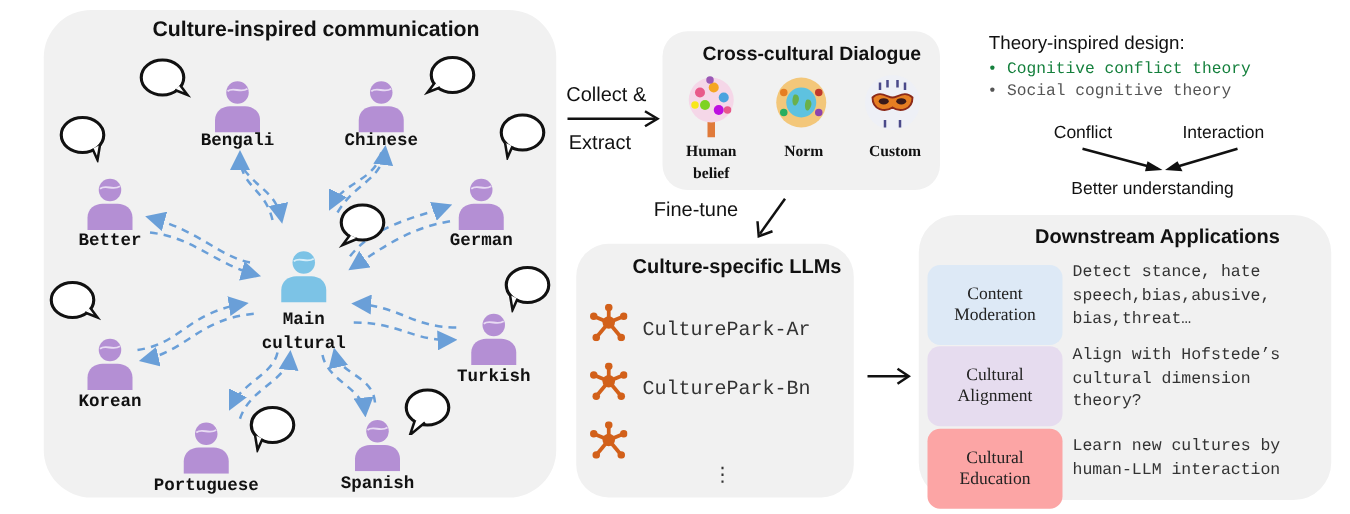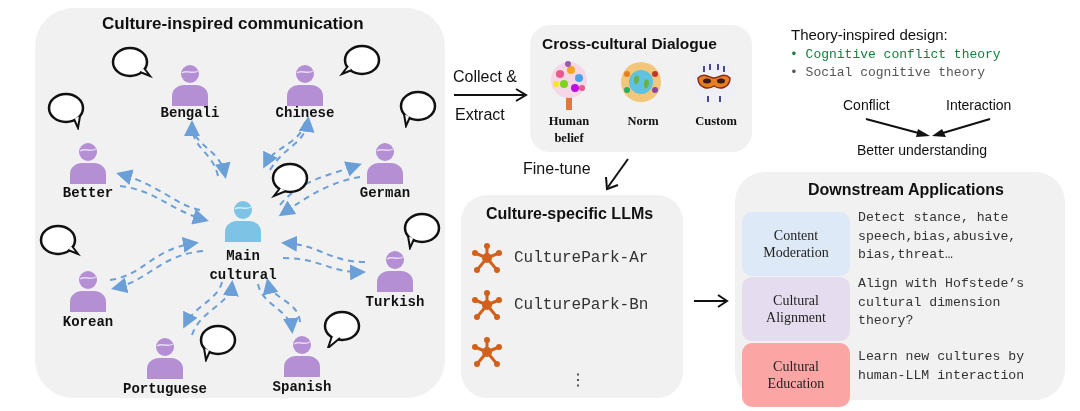--- a/index.html
+++ b/index.html
@@ -1,25 +1,25 @@
 <!DOCTYPE html>
 <html><head>
 <meta charset="utf-8">
 <style>
   html, body { margin:0; padding:0; background:#ffffff; }
   body { width:1080px; height:411px; position:relative; overflow:hidden; font-family:"Liberation Sans", sans-serif; color:#111; }
   .abs { position:absolute; }
   .panel { position:absolute; background:#f1f1f1; border-radius:38px; }
-  .title { position:absolute; font-weight:bold; font-size:17px; white-space:nowrap; }
+  .title { position:absolute; font-weight:bold; font-size:17px; white-space:nowrap;margin-left:20px; }
   .mono { font-family:"Liberation Mono", monospace; }
   .lang { position:absolute; font-family:"Liberation Mono", monospace; font-weight:bold; font-size:14px; white-space:nowrap; transform:translateX(-50%); }
   .person { position:absolute; width:40px; height:44px; transform:translateX(-50%); }
   .bubble { position:absolute; width:44px; height:40px; }
   .sans16 { font-size:16px; }
-  .llm-row { position:absolute; left:472px; display:flex; align-items:center; }
+  .llm-row { position:absolute; left:472px; display:flex; align-items:flex-end; }
   .llm-name { font-family:"Liberation Mono", monospace; font-size:16px; color:#333; margin-left:12px; }
   .app-label { position:absolute; left:742px; width:108px; height:64px; border-radius:10px; display:flex; align-items:center; justify-content:center; text-align:center; font-family:"Liberation Serif", serif; font-size:14px; line-height:17px; color:#222; }
   .app-desc { position:absolute; left:858px; font-family:"Liberation Mono", monospace; font-size:13.2px; line-height:18.5px; color:#333; white-space:pre-line; }
   .cc-label { position:absolute; font-family:Liberation Serif, serif; font-weight:bold; font-size:12.5px; line-height:17px; text-align:center; transform:translateX(-50%); }
 </style>
 </head>
 <body>
 
 <div class="panel" style="left:35px; top:8px; width:410px; height:390px;"></div>
 <div class="title" style="left:102px; top:14px;">Culture-inspired communication</div>

